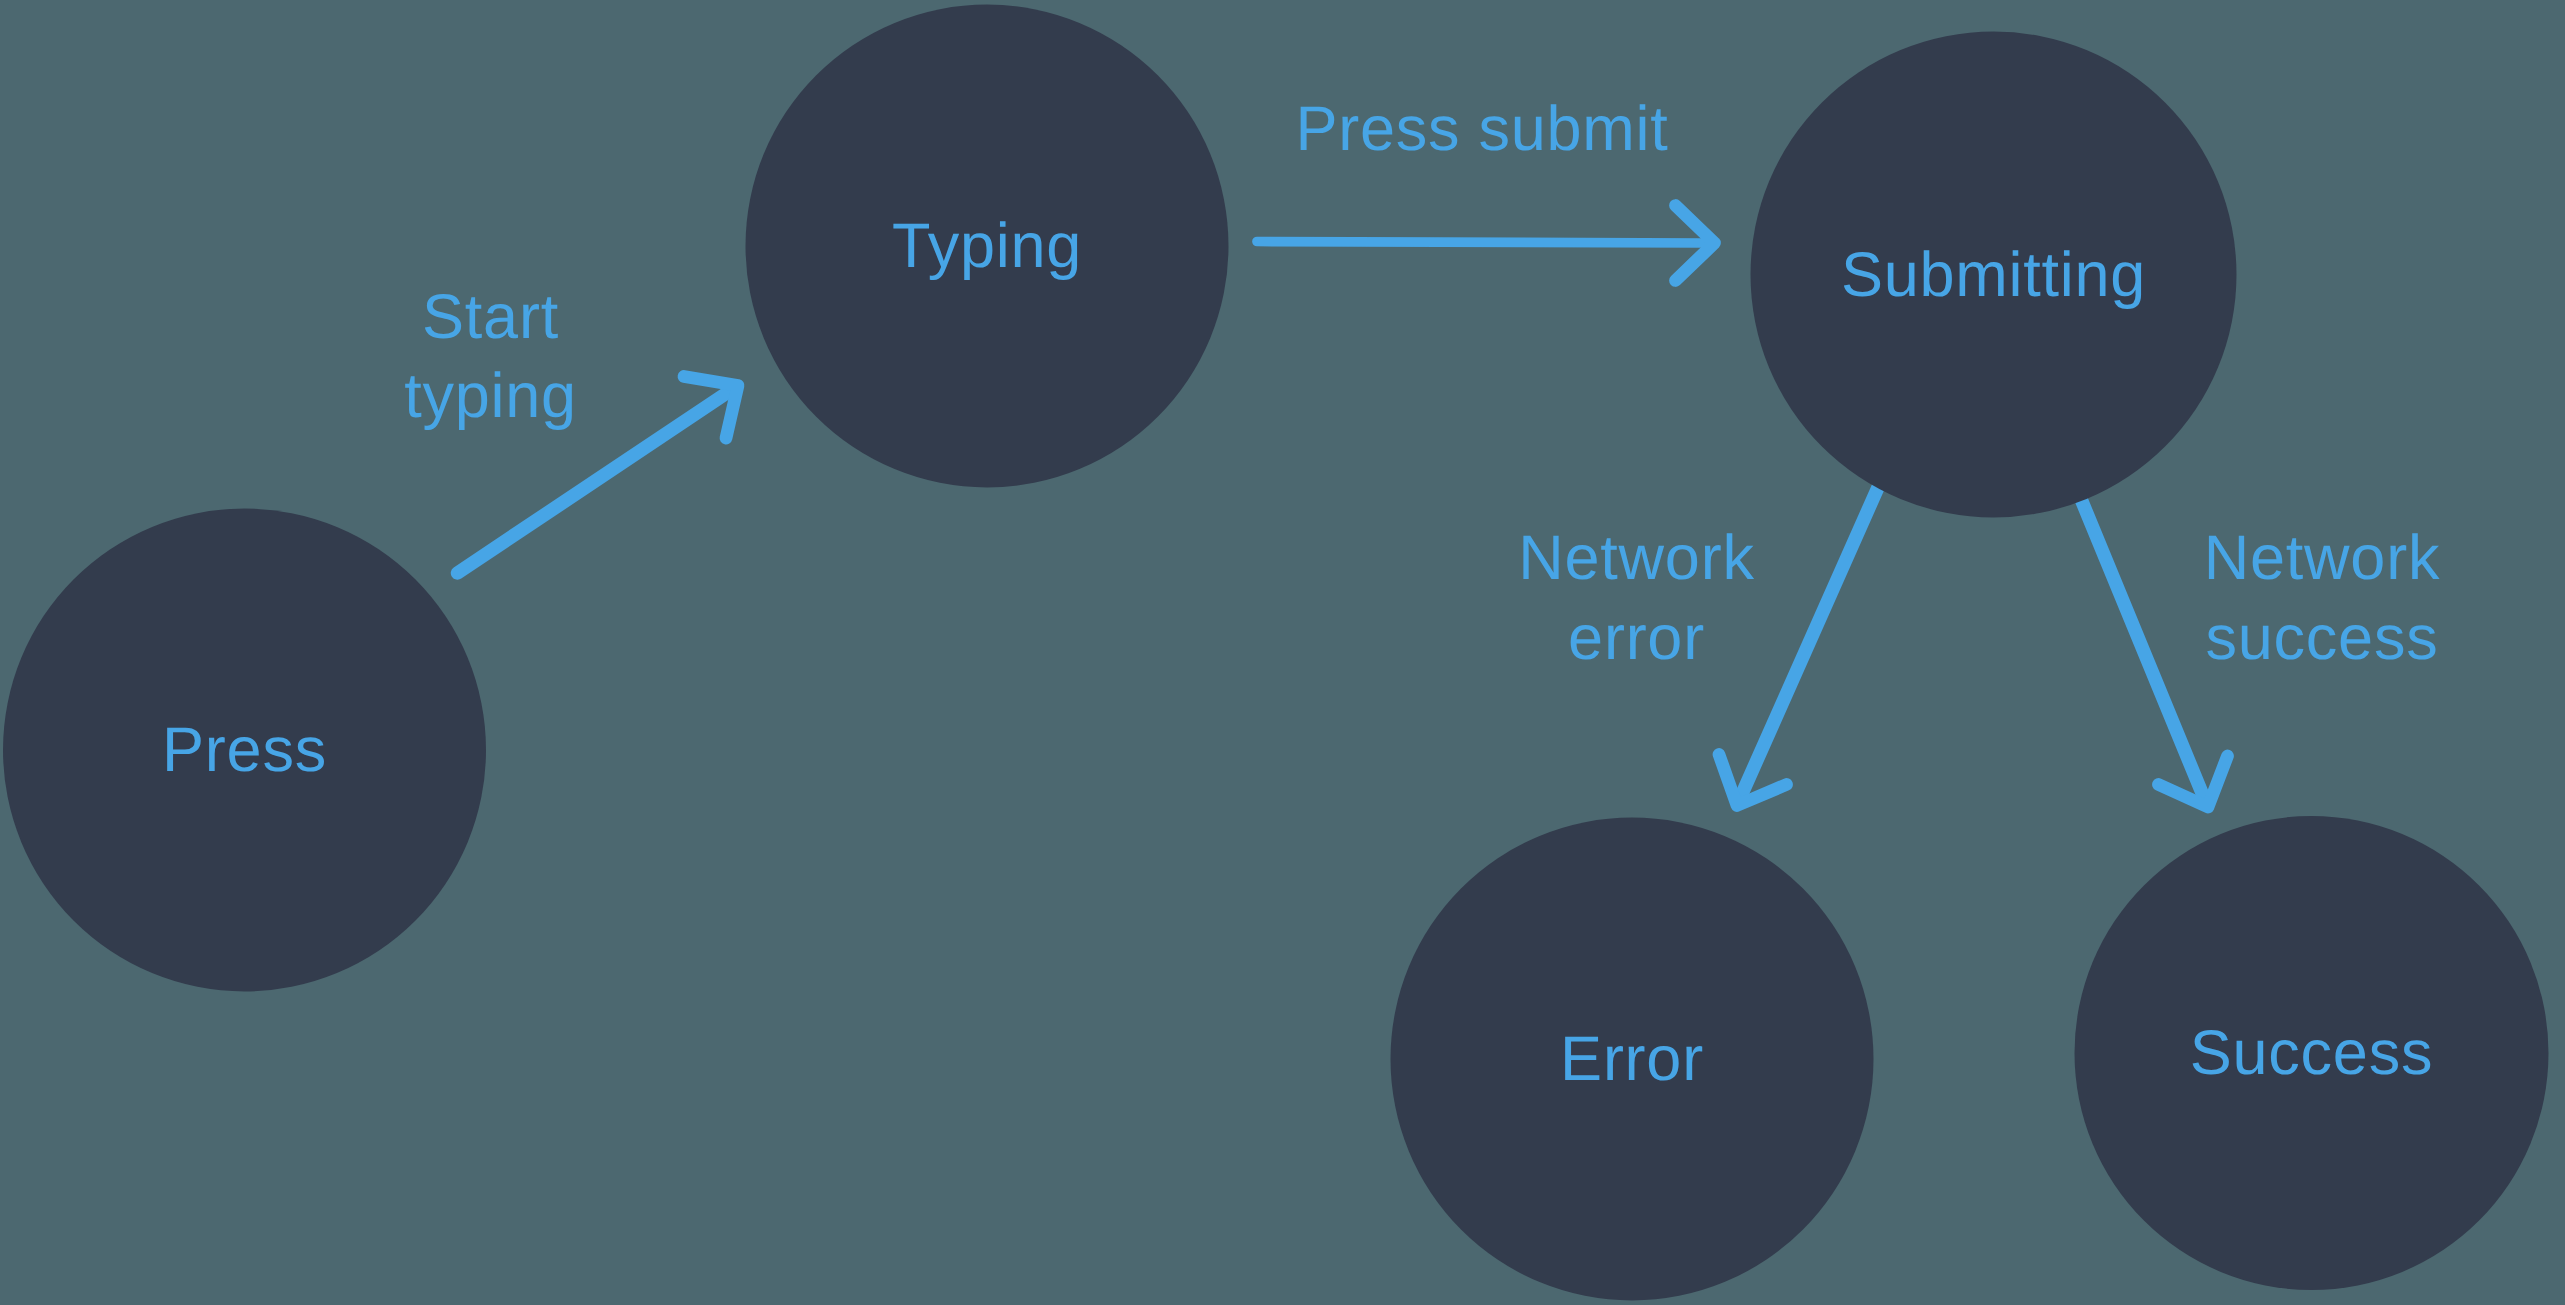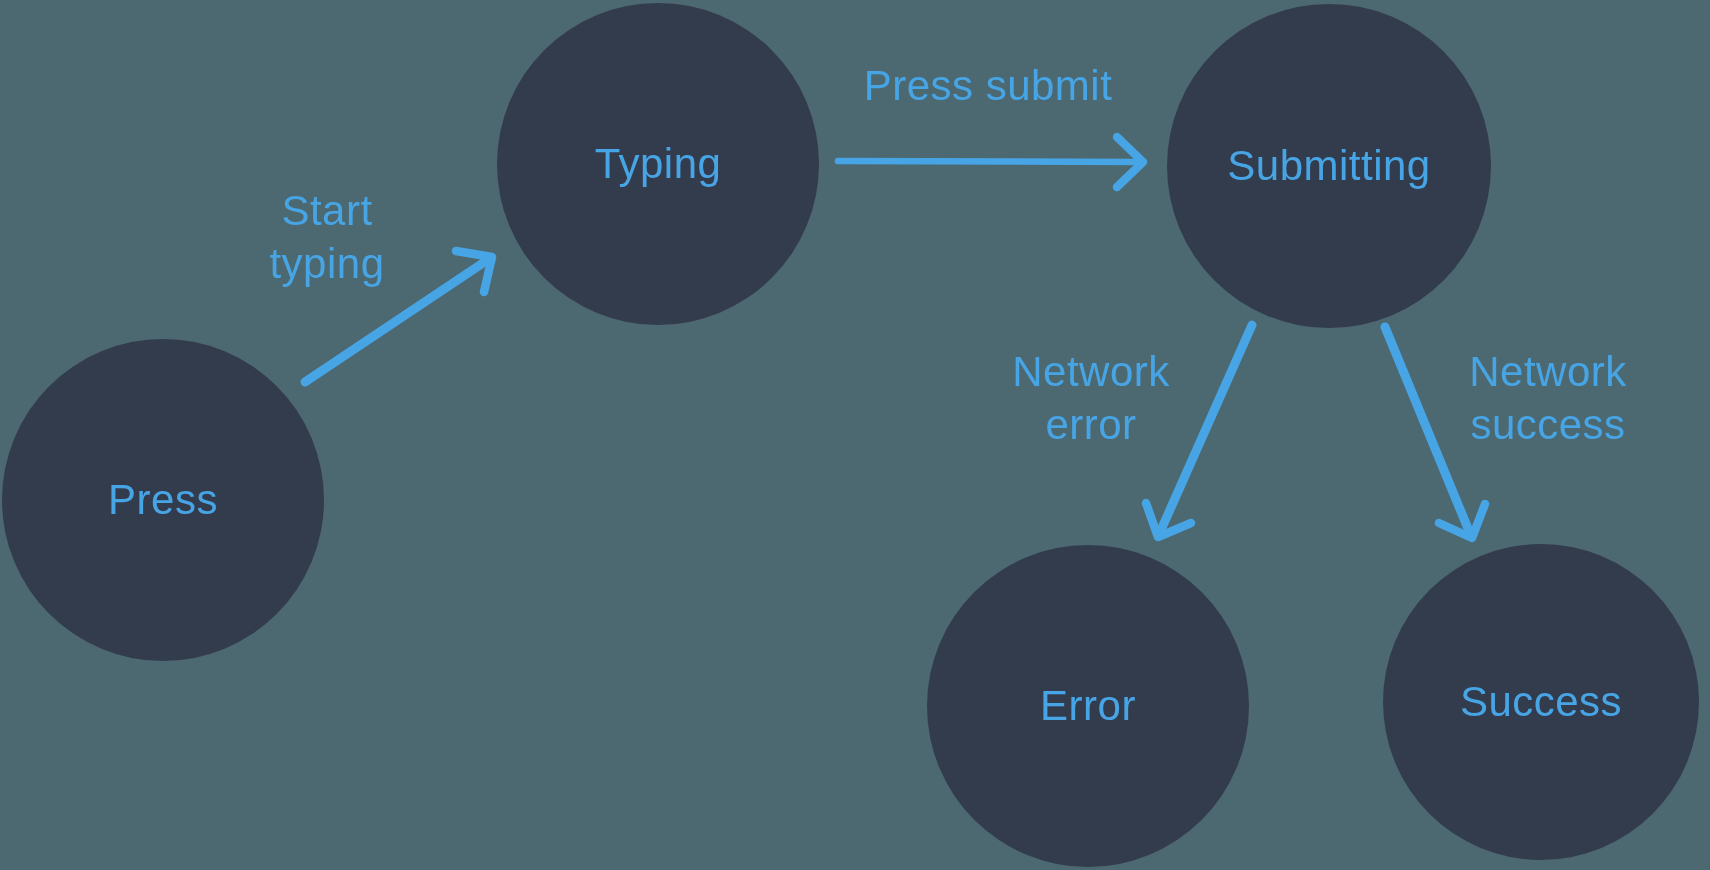--- a/index.html
+++ b/index.html
@@ -40,21 +40,21 @@
     justify-content: center;
   }
   .node-label {
     color: var(--accent, #47A5E6);
     font-size: 42px;
     letter-spacing: 0.5px;
     white-space: nowrap;
   }
   .node-empty      { left: 2px;    top: 339px; width: 322px; height: 322px; }
   .node-typing     { left: 497px;  top: 3px;   width: 322px; height: 322px; }
-  .node-submitting { left: 1167px; top: 4px;   width: 324px; height: 324px; }
+  .node-submitting { left: 1167px; top: 21px;   width: 324px; height: 324px; }
   .node-error      { left: 927px;  top: 545px; width: 322px; height: 322px; }
   .node-success    { left: 1383px; top: 544px; width: 316px; height: 316px; }
   .edge-label {
     position: absolute;
     color: var(--accent, #47A5E6);
     font-size: 42px;
     letter-spacing: 0.5px;
     text-align: center;
     display: flex;
     flex-direction: column;

